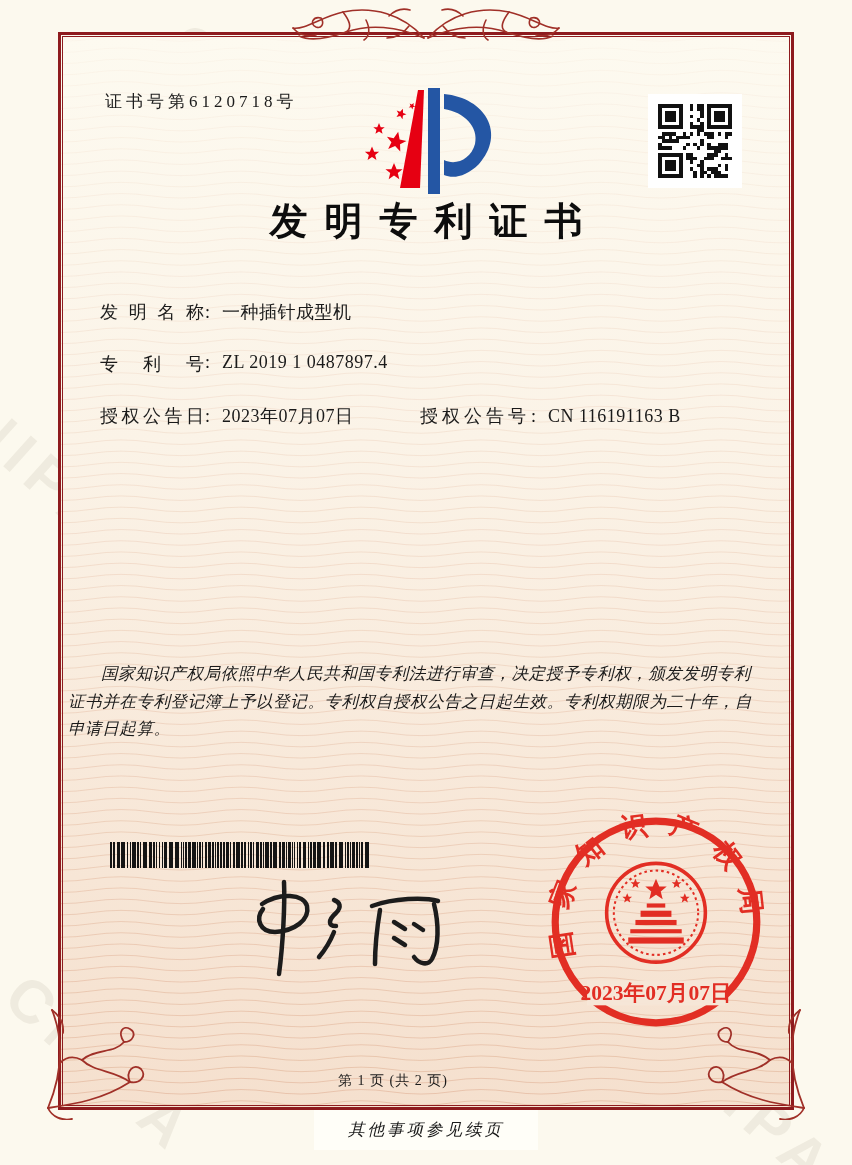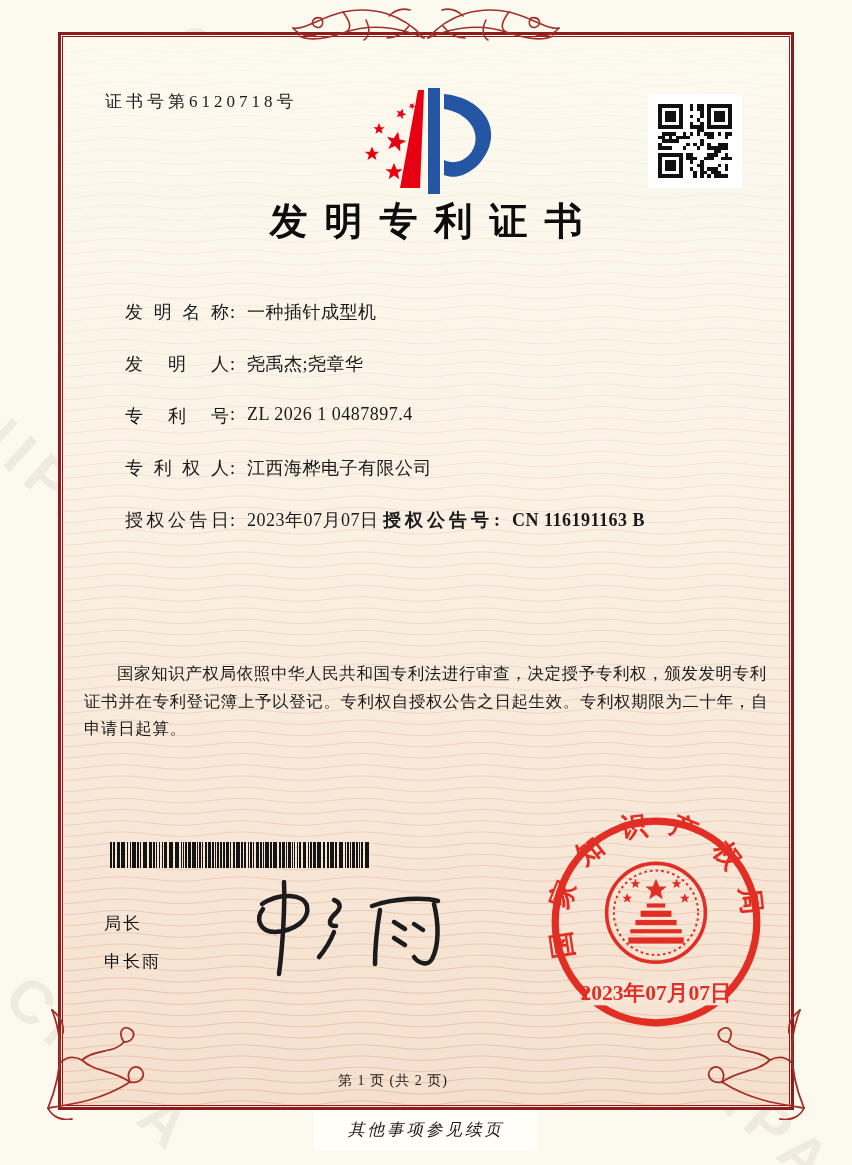--- a/index.html
+++ b/index.html
@@ -21,28 +21,28 @@
   
   .cert-no{position:absolute;left:105px;top:90px;font-size:17px;letter-spacing:4px;}
   .qr-box{position:absolute;left:648px;top:94px;width:94px;height:94px;background:#ffffff;}
   .qr-box svg{position:absolute;left:10px;top:10px;width:74px;height:74px;}
   .logo{position:absolute;left:352px;top:84px;width:160px;height:116px;}
   .title{position:absolute;left:0;top:196px;width:100%;text-align:center;
          font-size:38px;font-weight:bold;letter-spacing:17px;text-indent:17px;color:#0d0d0d;}
   
   .fields{position:absolute;left:100px;top:300px;width:680px;font-size:18px;}
   .frow{height:22px;margin-bottom:30px;white-space:nowrap;}
-  .flabel{display:inline-block;width:104px;text-align:justify;text-align-last:justify;vertical-align:top;margin-left:25px;}
+  .flabel{display:inline-block;width:104px;text-align:justify;text-align-last:justify;vertical-align:top;}
   .fcolon{display:inline-block;margin:0 2px 0 1px;}
   .fvalue{display:inline-block;margin-left:10px;letter-spacing:0.5px;text-align:center;}
-  .grant-pair{display:inline-block;font-weight:bold;}
+  .grant-pair{display:inline-block;margin-left:62px;}
   .grant-pair .flabel2{letter-spacing:4px;}
   
-  .body-text{position:absolute;left:84px;top:660px;width:694px;font-size:16.5px;line-height:27.5px;
-             letter-spacing:0.6px;}
+  .body-text{position:absolute;left:68px;top:660px;width:694px;font-size:16.5px;line-height:27.5px;
+             font-style:italic;letter-spacing:0.6px;}
   .body-text p{margin:0;text-indent:2em;}
   
   .barcode{position:absolute;left:110px;top:842px;width:263px;height:26px;}
   
   .signer{position:absolute;left:104px;top:912px;font-family:"Liberation Sans","DejaVu Sans",sans-serif;
           font-size:17px;color:#141414;}
   .signer .line{height:22px;margin-bottom:16px;letter-spacing:2px;}
   .signature{position:absolute;left:222px;top:874px;width:240px;height:110px;}
   
   .seal{position:absolute;left:548px;top:814px;width:216px;height:216px;opacity:0.95;}
@@ -355,27 +355,21 @@
     </g>
   </svg>
 
   <div class="title">发明专利证书</div>
 
   <div class="fields">
     <div class="frow">
       <span class="flabel">发明名称</span><span class="fcolon">:</span><span class="fvalue">一种插针成型机</span>
     </div>
     <div class="frow">
-      <span class="flabel">发明人</span><span class="fcolon">:</span><span class="fvalue">尧禹杰;尧章华</span>
-    </div>
-    <div class="frow">
-      <span class="flabel">专利号</span><span class="fcolon">:</span><span class="fvalue">ZL 2026 1 0487897.4</span>
-    </div>
-    <div class="frow">
-      <span class="flabel">专利权人</span><span class="fcolon">:</span><span class="fvalue">江西海桦电子有限公司</span>
+      <span class="flabel">专利号</span><span class="fcolon">:</span><span class="fvalue">ZL 2019 1 0487897.4</span>
     </div>
     <div class="frow">
       <span class="flabel">授权公告日</span><span class="fcolon">:</span><span class="fvalue">2023年07月07日</span>
       <span class="grant-pair">
         <span class="flabel2">授权公告号</span><span class="fcolon">:</span><span class="fvalue">CN 116191163 B</span>
       </span>
     </div>
   </div>
 
   <div class="body-text">
@@ -452,24 +446,20 @@
       <rect x="235" y="0" width="1" height="26" fill="#141414"></rect>
       <rect x="237" y="0" width="2" height="26" fill="#141414"></rect>
       <rect x="240" y="0" width="1" height="26" fill="#141414"></rect>
       <rect x="242" y="0" width="3" height="26" fill="#141414"></rect>
       <rect x="246" y="0" width="2" height="26" fill="#141414"></rect>
       <rect x="249" y="0" width="1" height="26" fill="#141414"></rect>
       <rect x="251" y="0" width="2" height="26" fill="#141414"></rect>
       <rect x="255" y="0" width="4" height="26" fill="#141414"></rect>
     </svg>
 
-  <div class="signer">
-    <div class="line">局长</div>
-    <div class="line">申长雨</div>
-  </div>
 
   <svg class="signature" viewBox="0 0 240 110">
     <g fill="none" stroke="#1c1c1c" stroke-width="4.5" stroke-linecap="round" stroke-linejoin="round">
       <path d="M62 8 C63 30 61 70 57 100"></path>
       <path d="M40 30 C58 18 82 20 85 32 C88 46 72 57 53 58 C38 58 33 45 41 35"></path>
       <path d="M112 26 C118 28 120 33 114 39 C106 46 106 52 114 52"></path>
       <path d="M112 58 C108 68 103 76 97 83"></path>
       <path d="M150 32 C172 24 202 23 216 27"></path>
       <path d="M158 36 C155 54 153 74 153 90"></path>
       <path d="M212 30 C217 50 217 72 210 85 C206 92 197 90 192 83"></path>

